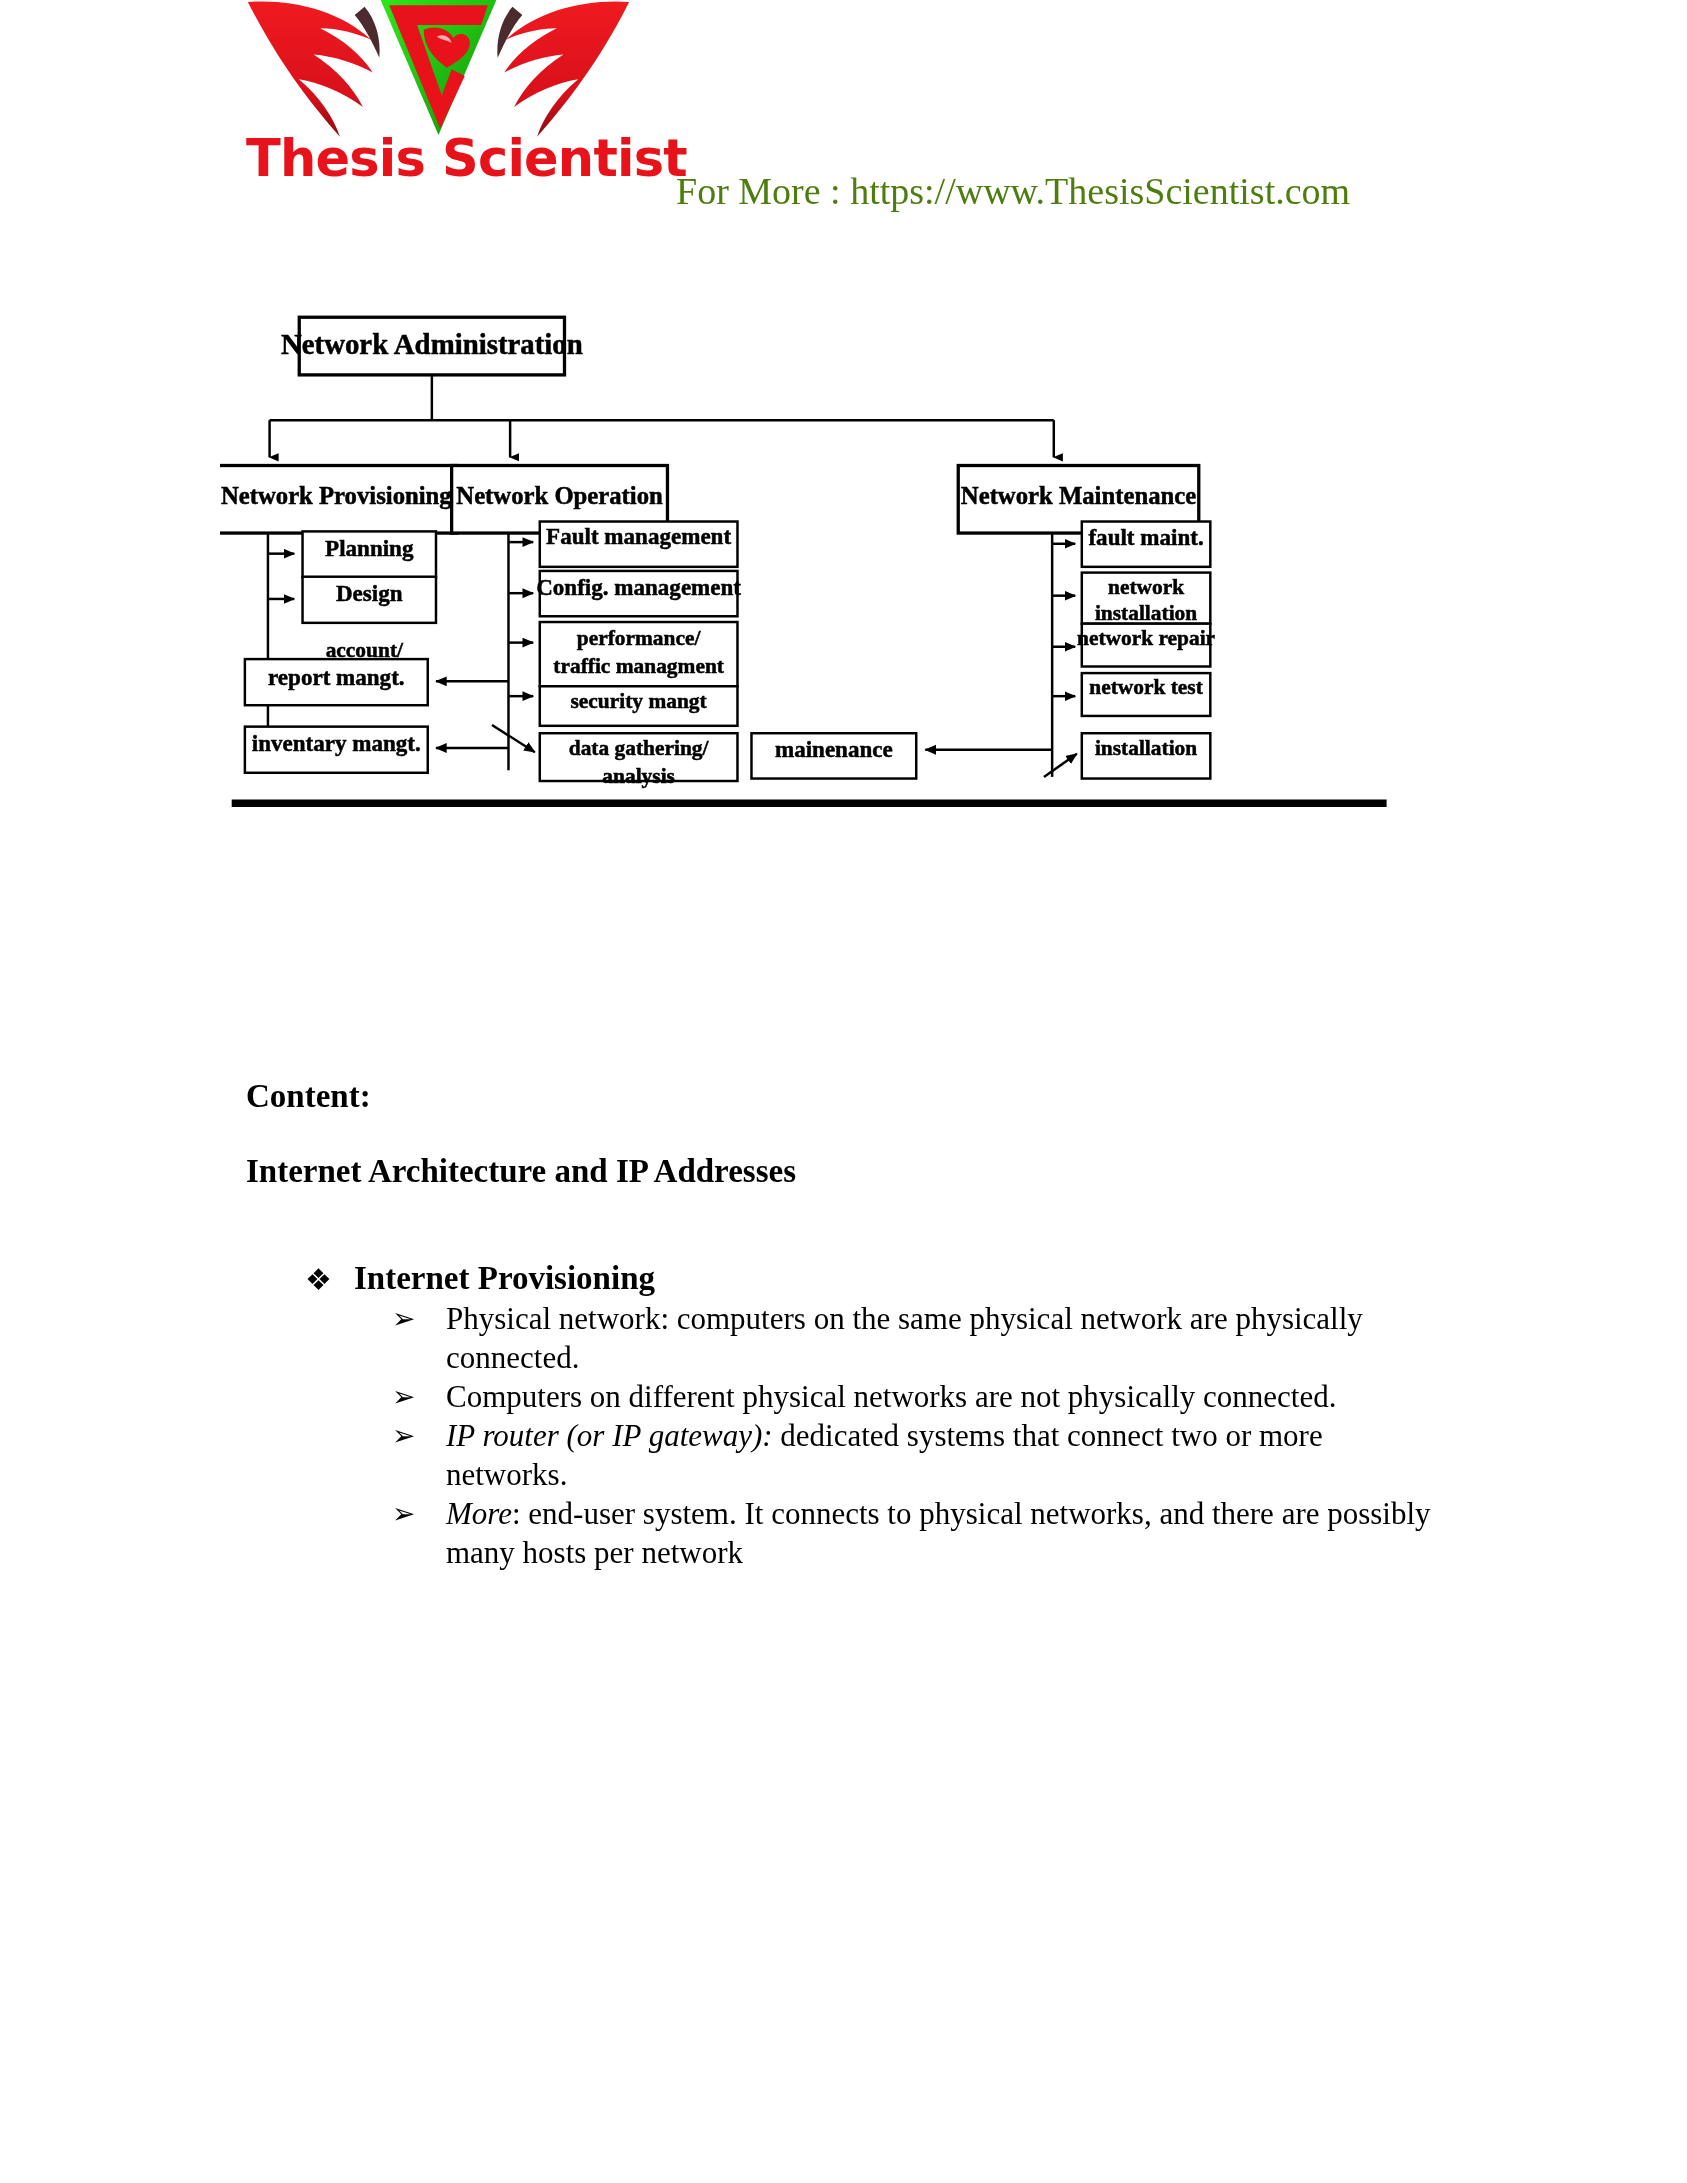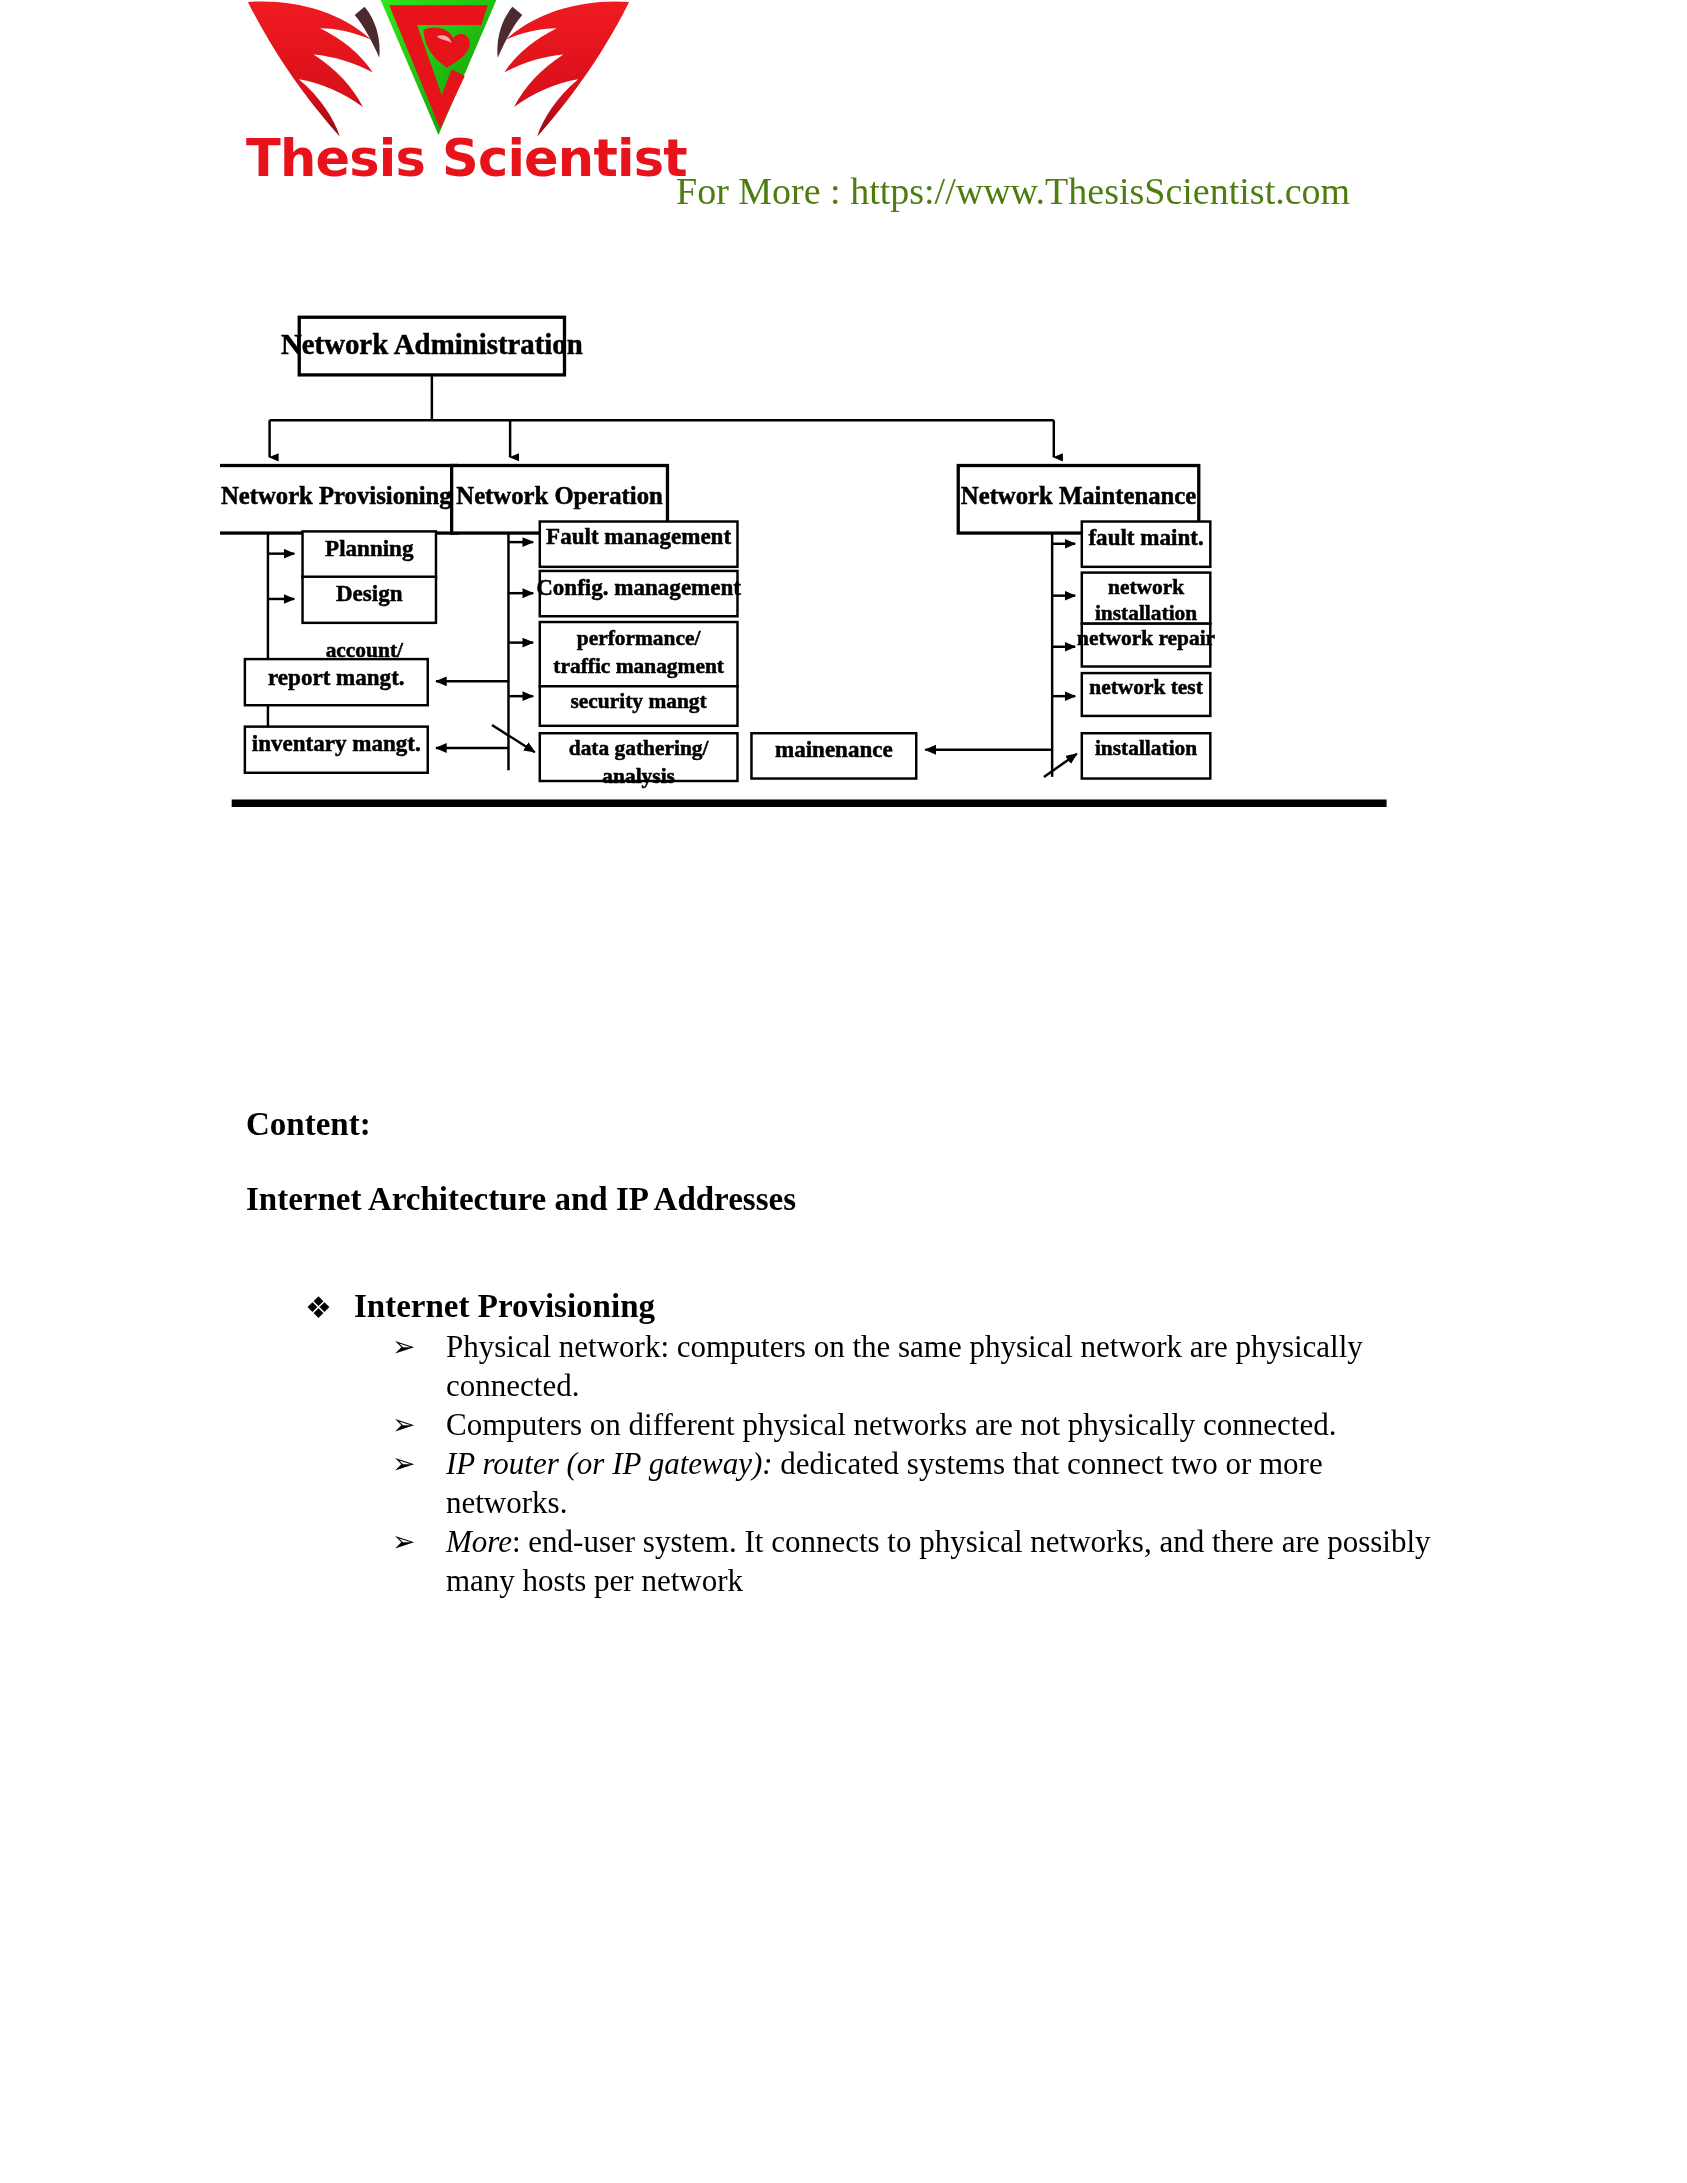--- a/index.html
+++ b/index.html
@@ -107,21 +107,21 @@
   }
   .dg-t-lg { font-size: 35px; }
   .dg-t-md { font-size: 30px; }
   .dg-t-sm { font-size: 28px; }
   .dg-t-xs { font-size: 26px; }
 
   
   #content {
     position: absolute;
     left: 246px;
-    top: 1104px;
+    top: 1076px;
     width: 1236px;
   }
   .doc-heading {
     font-family: "Liberation Serif", "DejaVu Serif", serif;
     font-weight: bold;
     font-size: 33px;
     line-height: 40px;
     color: #000000;
     white-space: nowrap;
   }

